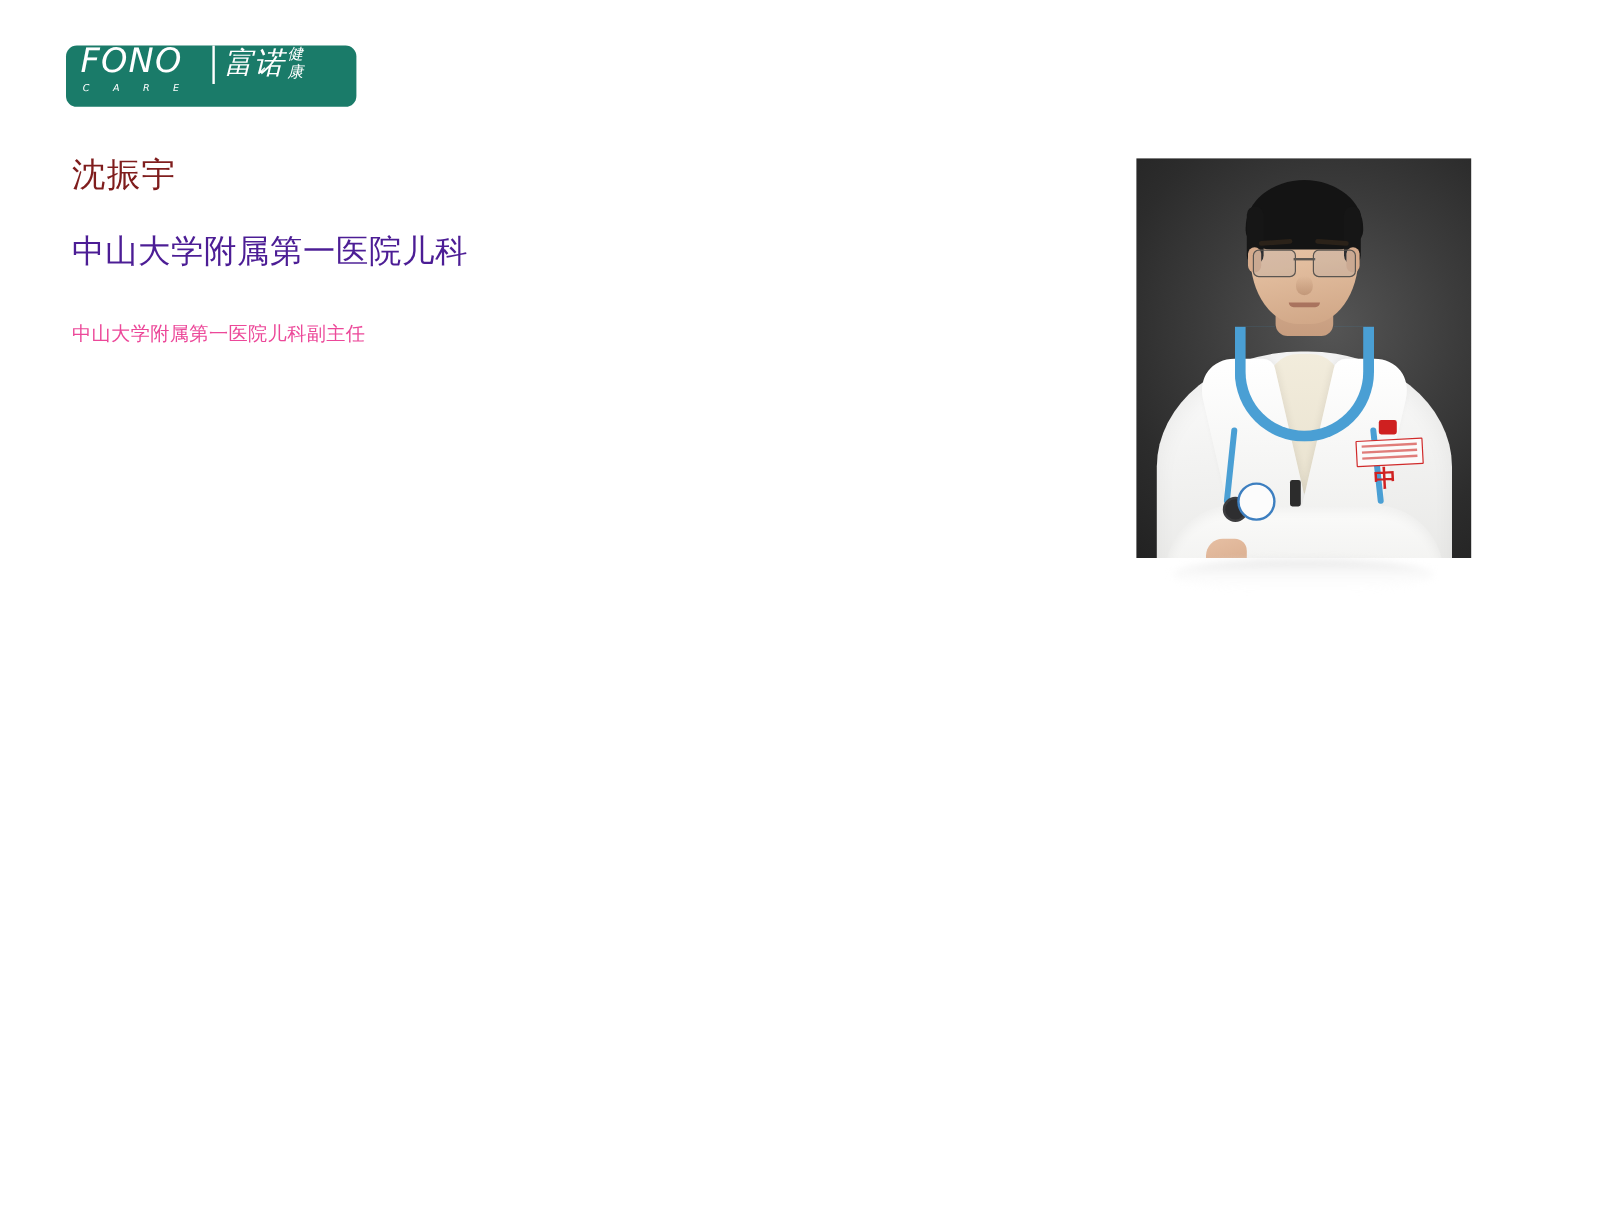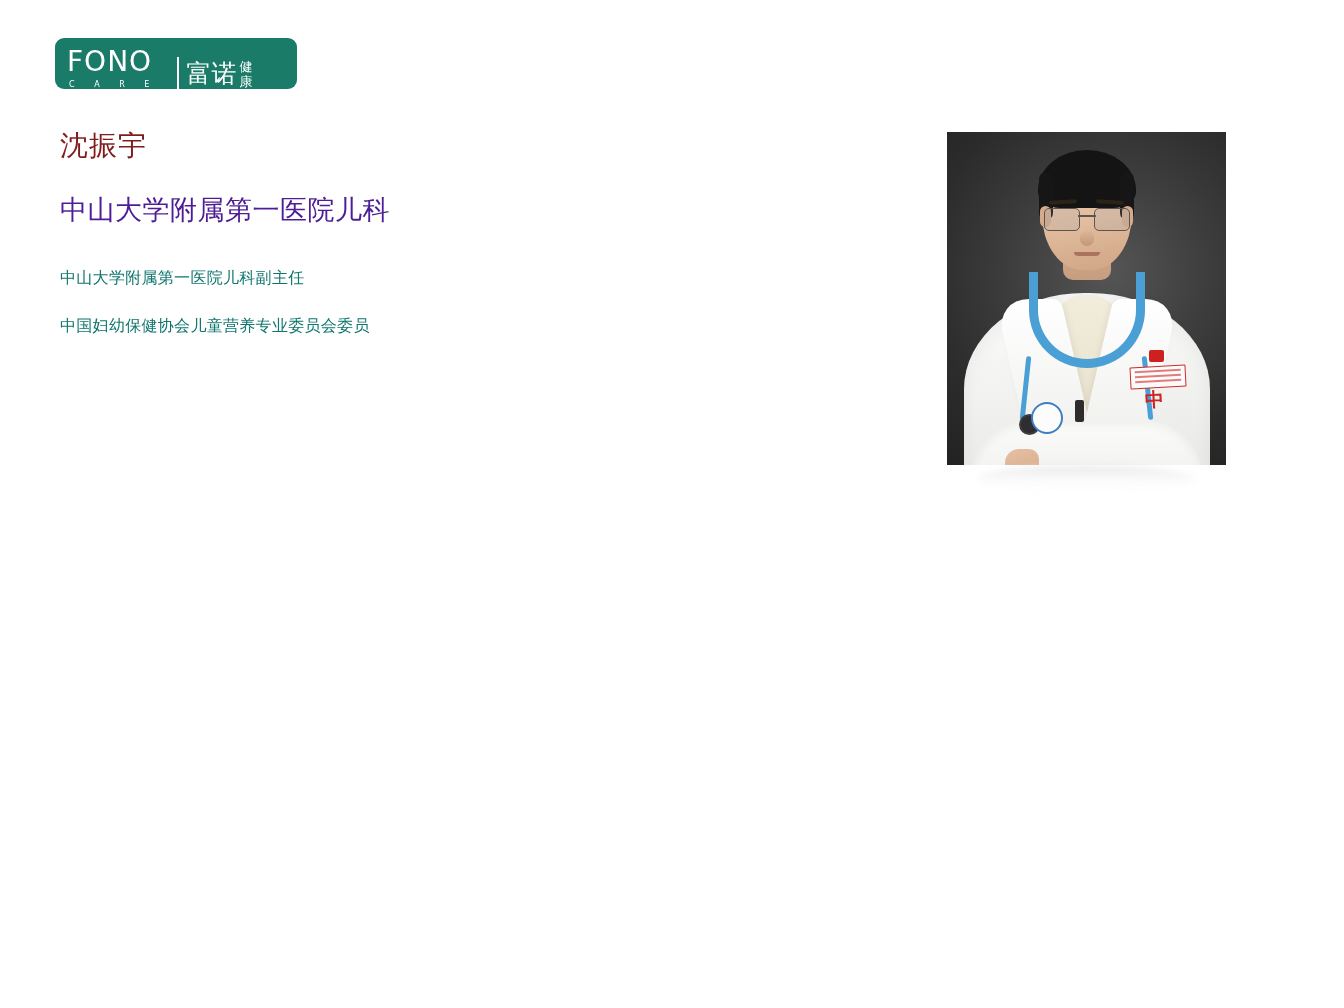--- a/index.html
+++ b/index.html
@@ -18,23 +18,24 @@
   
   .brand-logo {
     position: absolute;
     left: 55px;
     top: 38px;
     width: 242px;
     height: 51px;
     background: #1a7b69;
     border-radius: 9px;
     display: flex;
-    align-items: flex-end;
+    align-items: flex-start;
     box-sizing: border-box;
     padding: 0 6px 0 12px;
+    font-style: italic;
   }
   .logo-left {
     position: relative;
     width: 108px;
     height: 40px;
     flex: 0 0 auto;
   }
   .logo-fono {
     position: absolute;
     left: 0;
@@ -110,21 +111,21 @@
   }
   .credentials {
     position: absolute;
     left: 60px;
     top: 268px;
     width: 600px;
   }
   .credential-line {
     font-size: 16px;
     line-height: 20px;
-    color: #0f766e;
+    color: #ec4899;
     letter-spacing: 0.3px;
     margin-bottom: 28px;
     font-family: "DejaVu Sans", "Liberation Sans", sans-serif;
     white-space: nowrap;
   }
 
   
   .portrait-wrap {
     position: absolute;
     left: 947px;
@@ -429,21 +430,20 @@
     <span>健</span>
     <span>康</span>
   </div>
 </div>
 
 <div class="doctor-name">沈振宇</div>
 <div class="doctor-affiliation">中山大学附属第一医院儿科</div>
 
 <div class="credentials">
   <div class="credential-line">中山大学附属第一医院儿科副主任</div>
-  <div class="credential-line">中国妇幼保健协会儿童营养专业委员会委员</div>
 </div>
 
 <div class="portrait-wrap">
   <div class="portrait-photo">
     <div class="coat">
       <div class="shirt"></div>
       <div class="coat-lapel-l"></div>
       <div class="coat-lapel-r"></div>
       <div class="arms">
         <div class="hand"></div>

